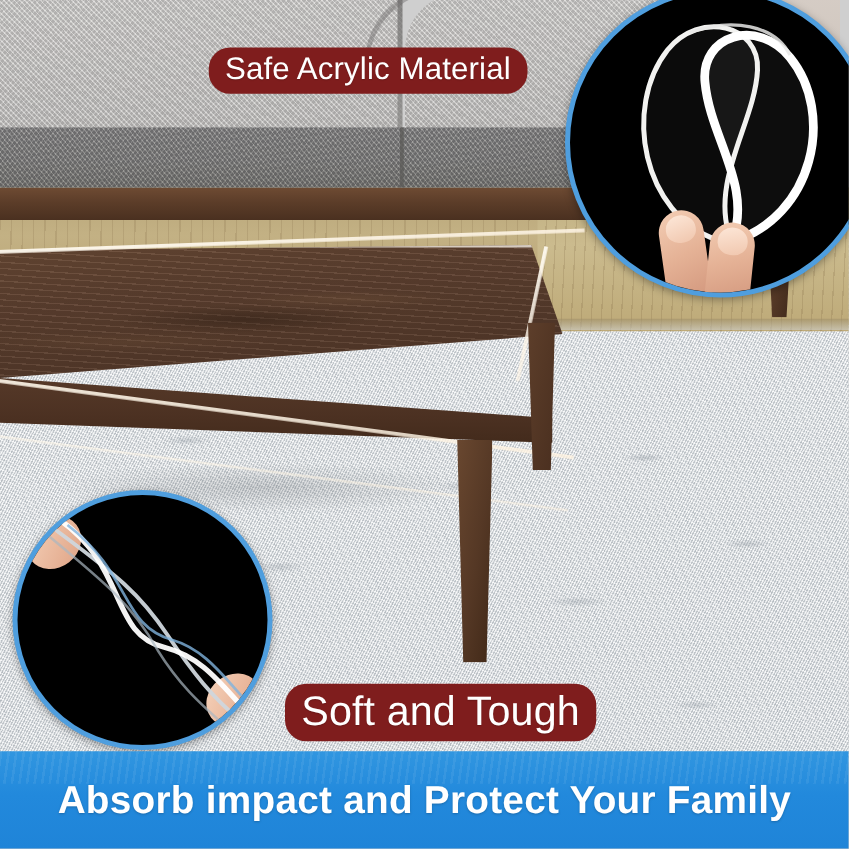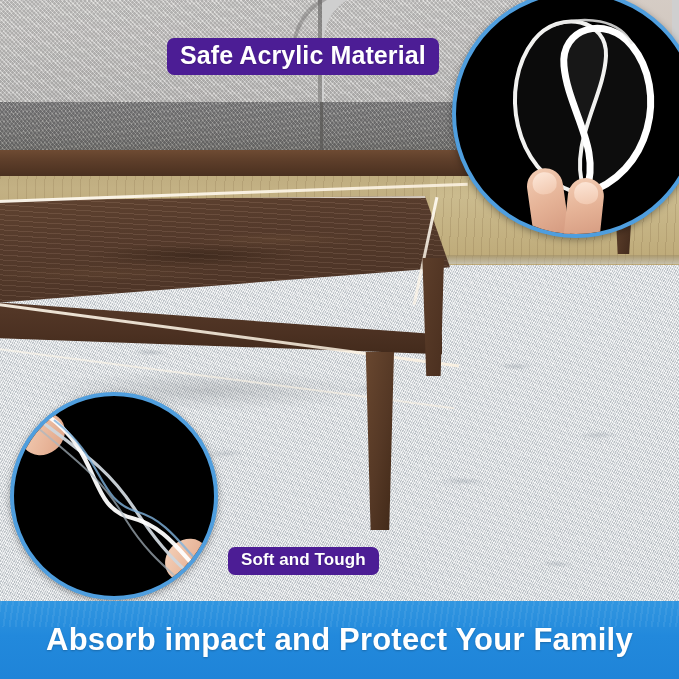--- a/index.html
+++ b/index.html
@@ -209,31 +209,31 @@
   .fingertip{
     position:absolute;width:46px;height:40px;border-radius:50%;
     background:linear-gradient(150deg,#f6d3bb,#dfa284);
   }
   .fingertip.tl{left:6px;top:18px;transform:rotate(-38deg);}
   .fingertip.br{right:4px;bottom:16px;transform:rotate(-38deg);}
 
   
   .pill{
     position:absolute;
-    background:#4c1d95;
+    background:#7f1d1d;
     color:#ffffff;
-    border-radius:7px;
-    font-weight:bold;
+    border-radius:17px;
+    font-weight:normal;
     letter-spacing:.1px;
     white-space:nowrap;
     display:flex;align-items:center;justify-content:center;
     text-shadow:0 1px 1px rgba(0,0,0,.18);
   }
   .pill-top{left:167px;top:38px;padding:3px 13px 5px;font-size:25px;}
-  .pill-bottom{left:228px;top:547px;padding:3px 13px 5px;font-size:17px;}
+  .pill-bottom{left:228px;top:547px;padding:3px 13px 5px;font-size:33px;}
 
   .banner{
     position:absolute;left:0;bottom:0;width:679px;height:78px;
     background:linear-gradient(180deg,#3196e0 0%, #2289dc 45%, #1f84d8 100%);
     display:flex;align-items:center;justify-content:center;
   }
   .banner-texture{
     position:absolute;left:0;top:0;width:679px;height:26px;
     background:repeating-linear-gradient(98deg, rgba(255,255,255,.12) 0 2px, rgba(255,255,255,0) 2px 6px);
     opacity:.55;

